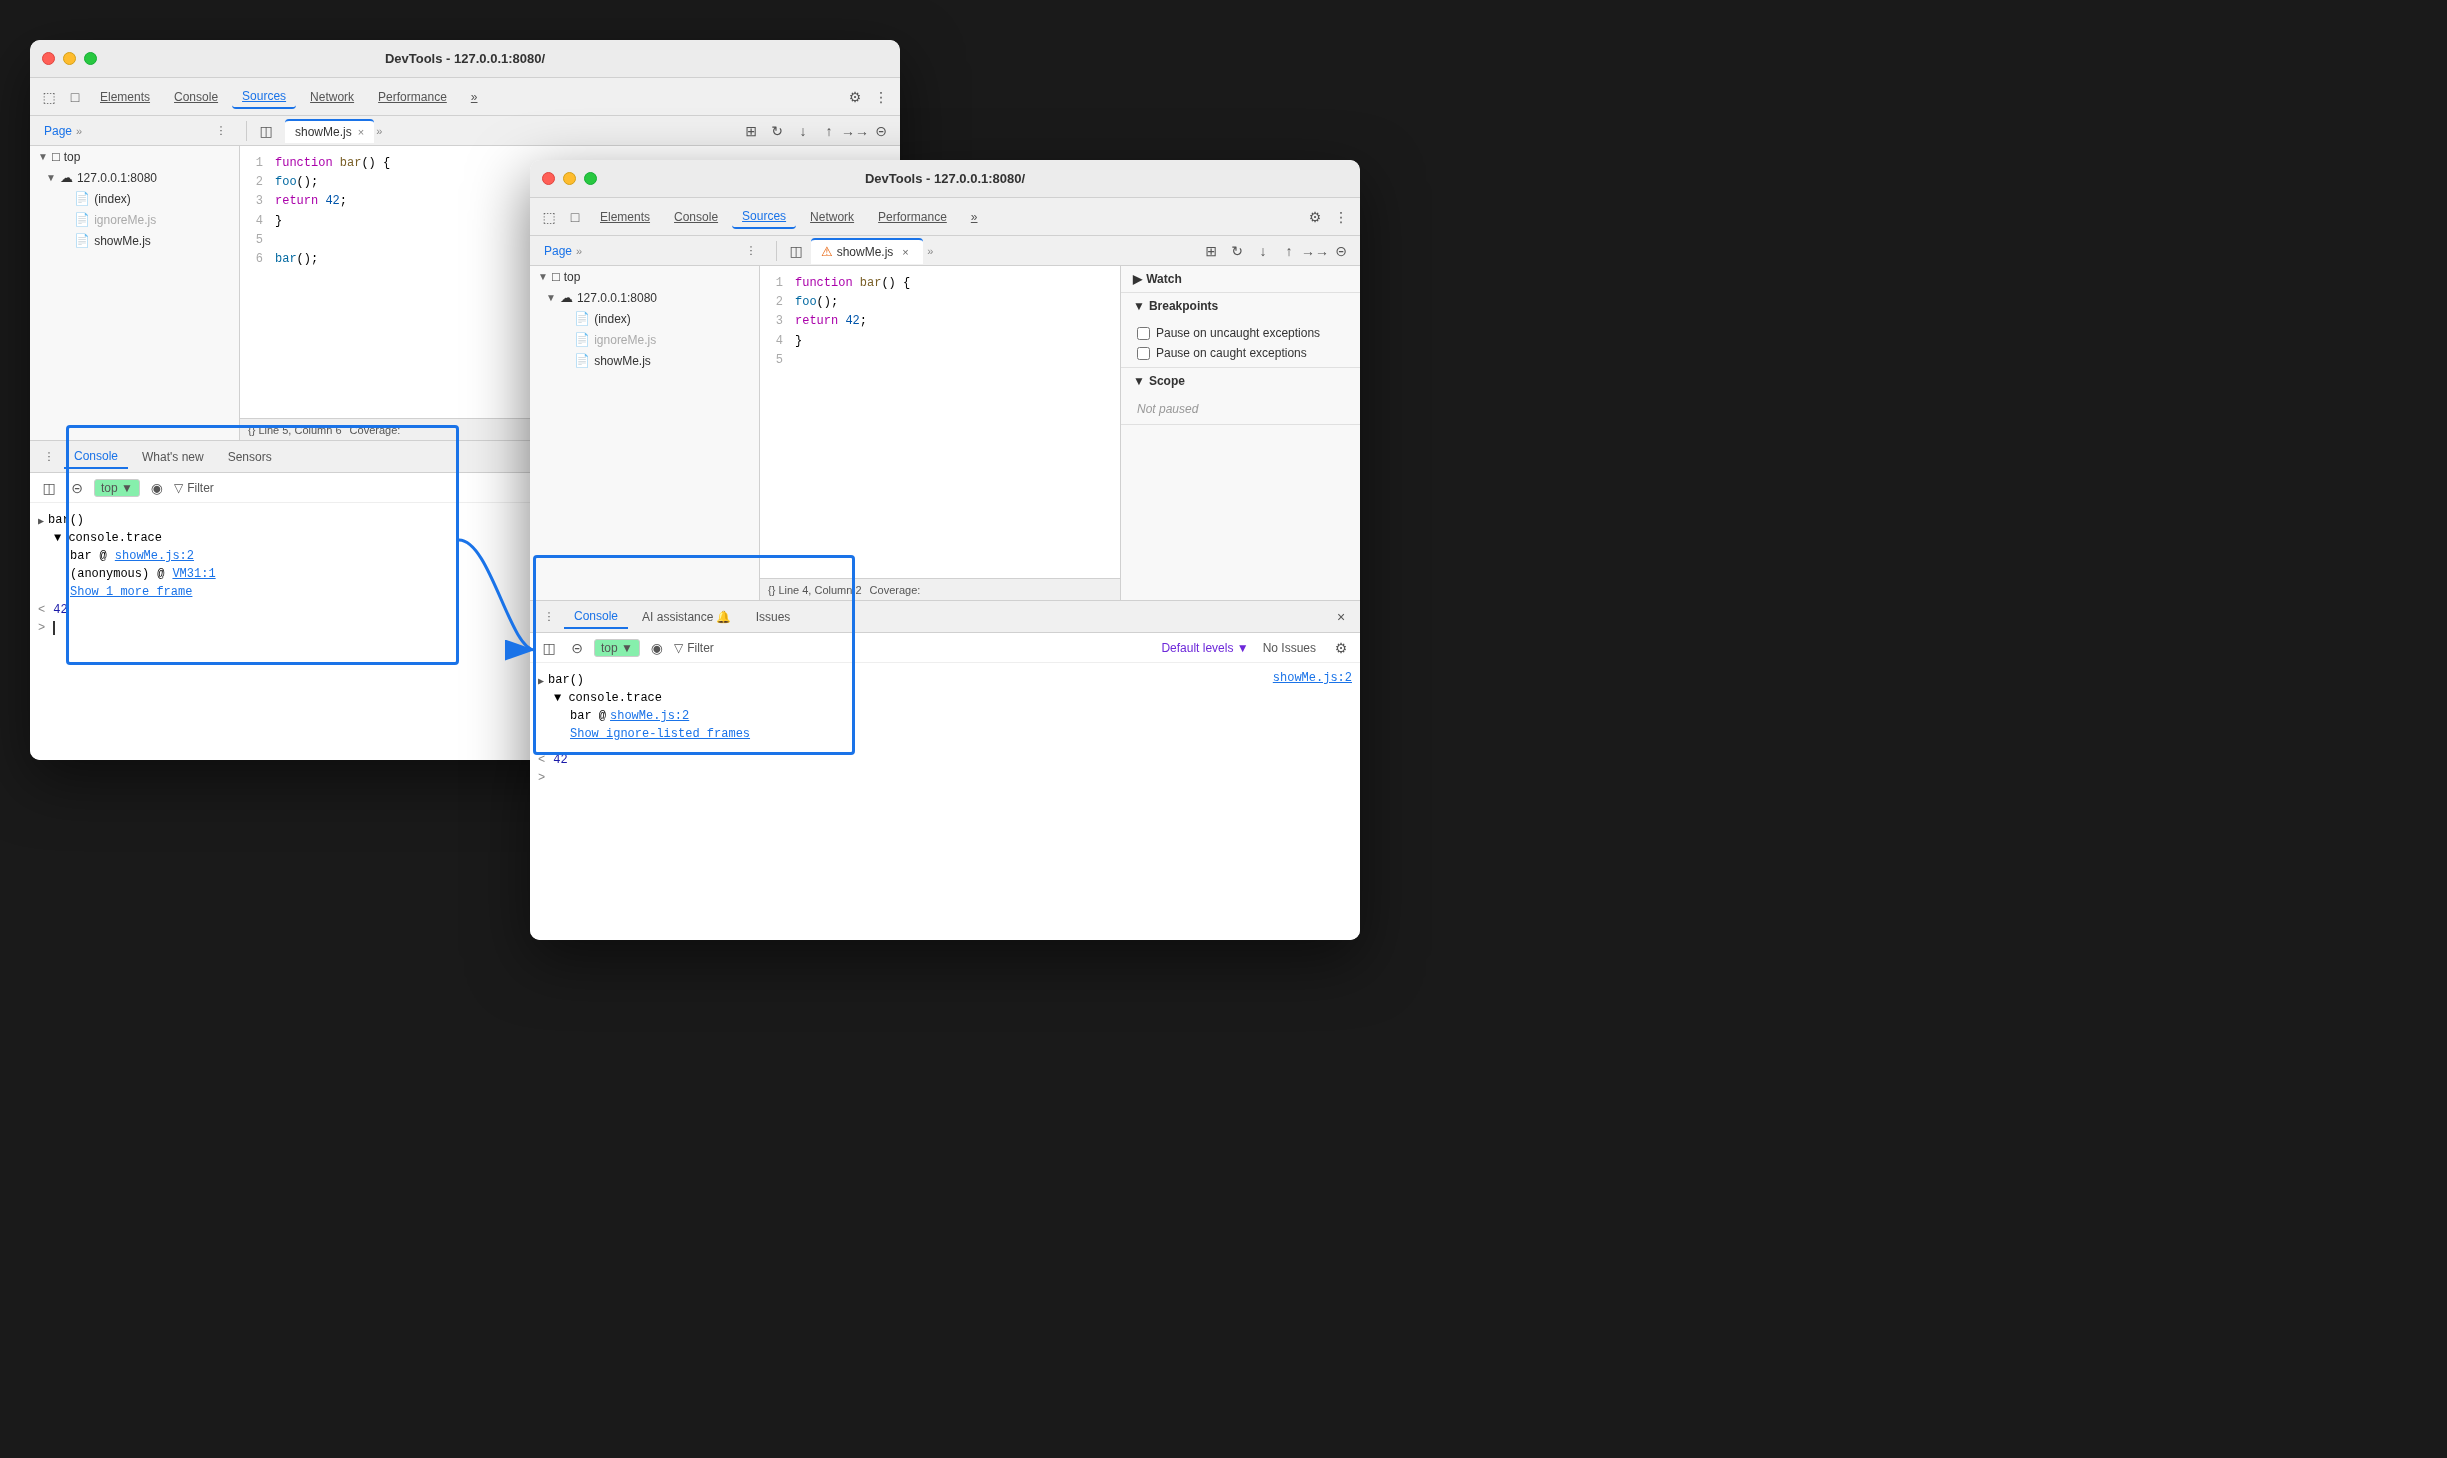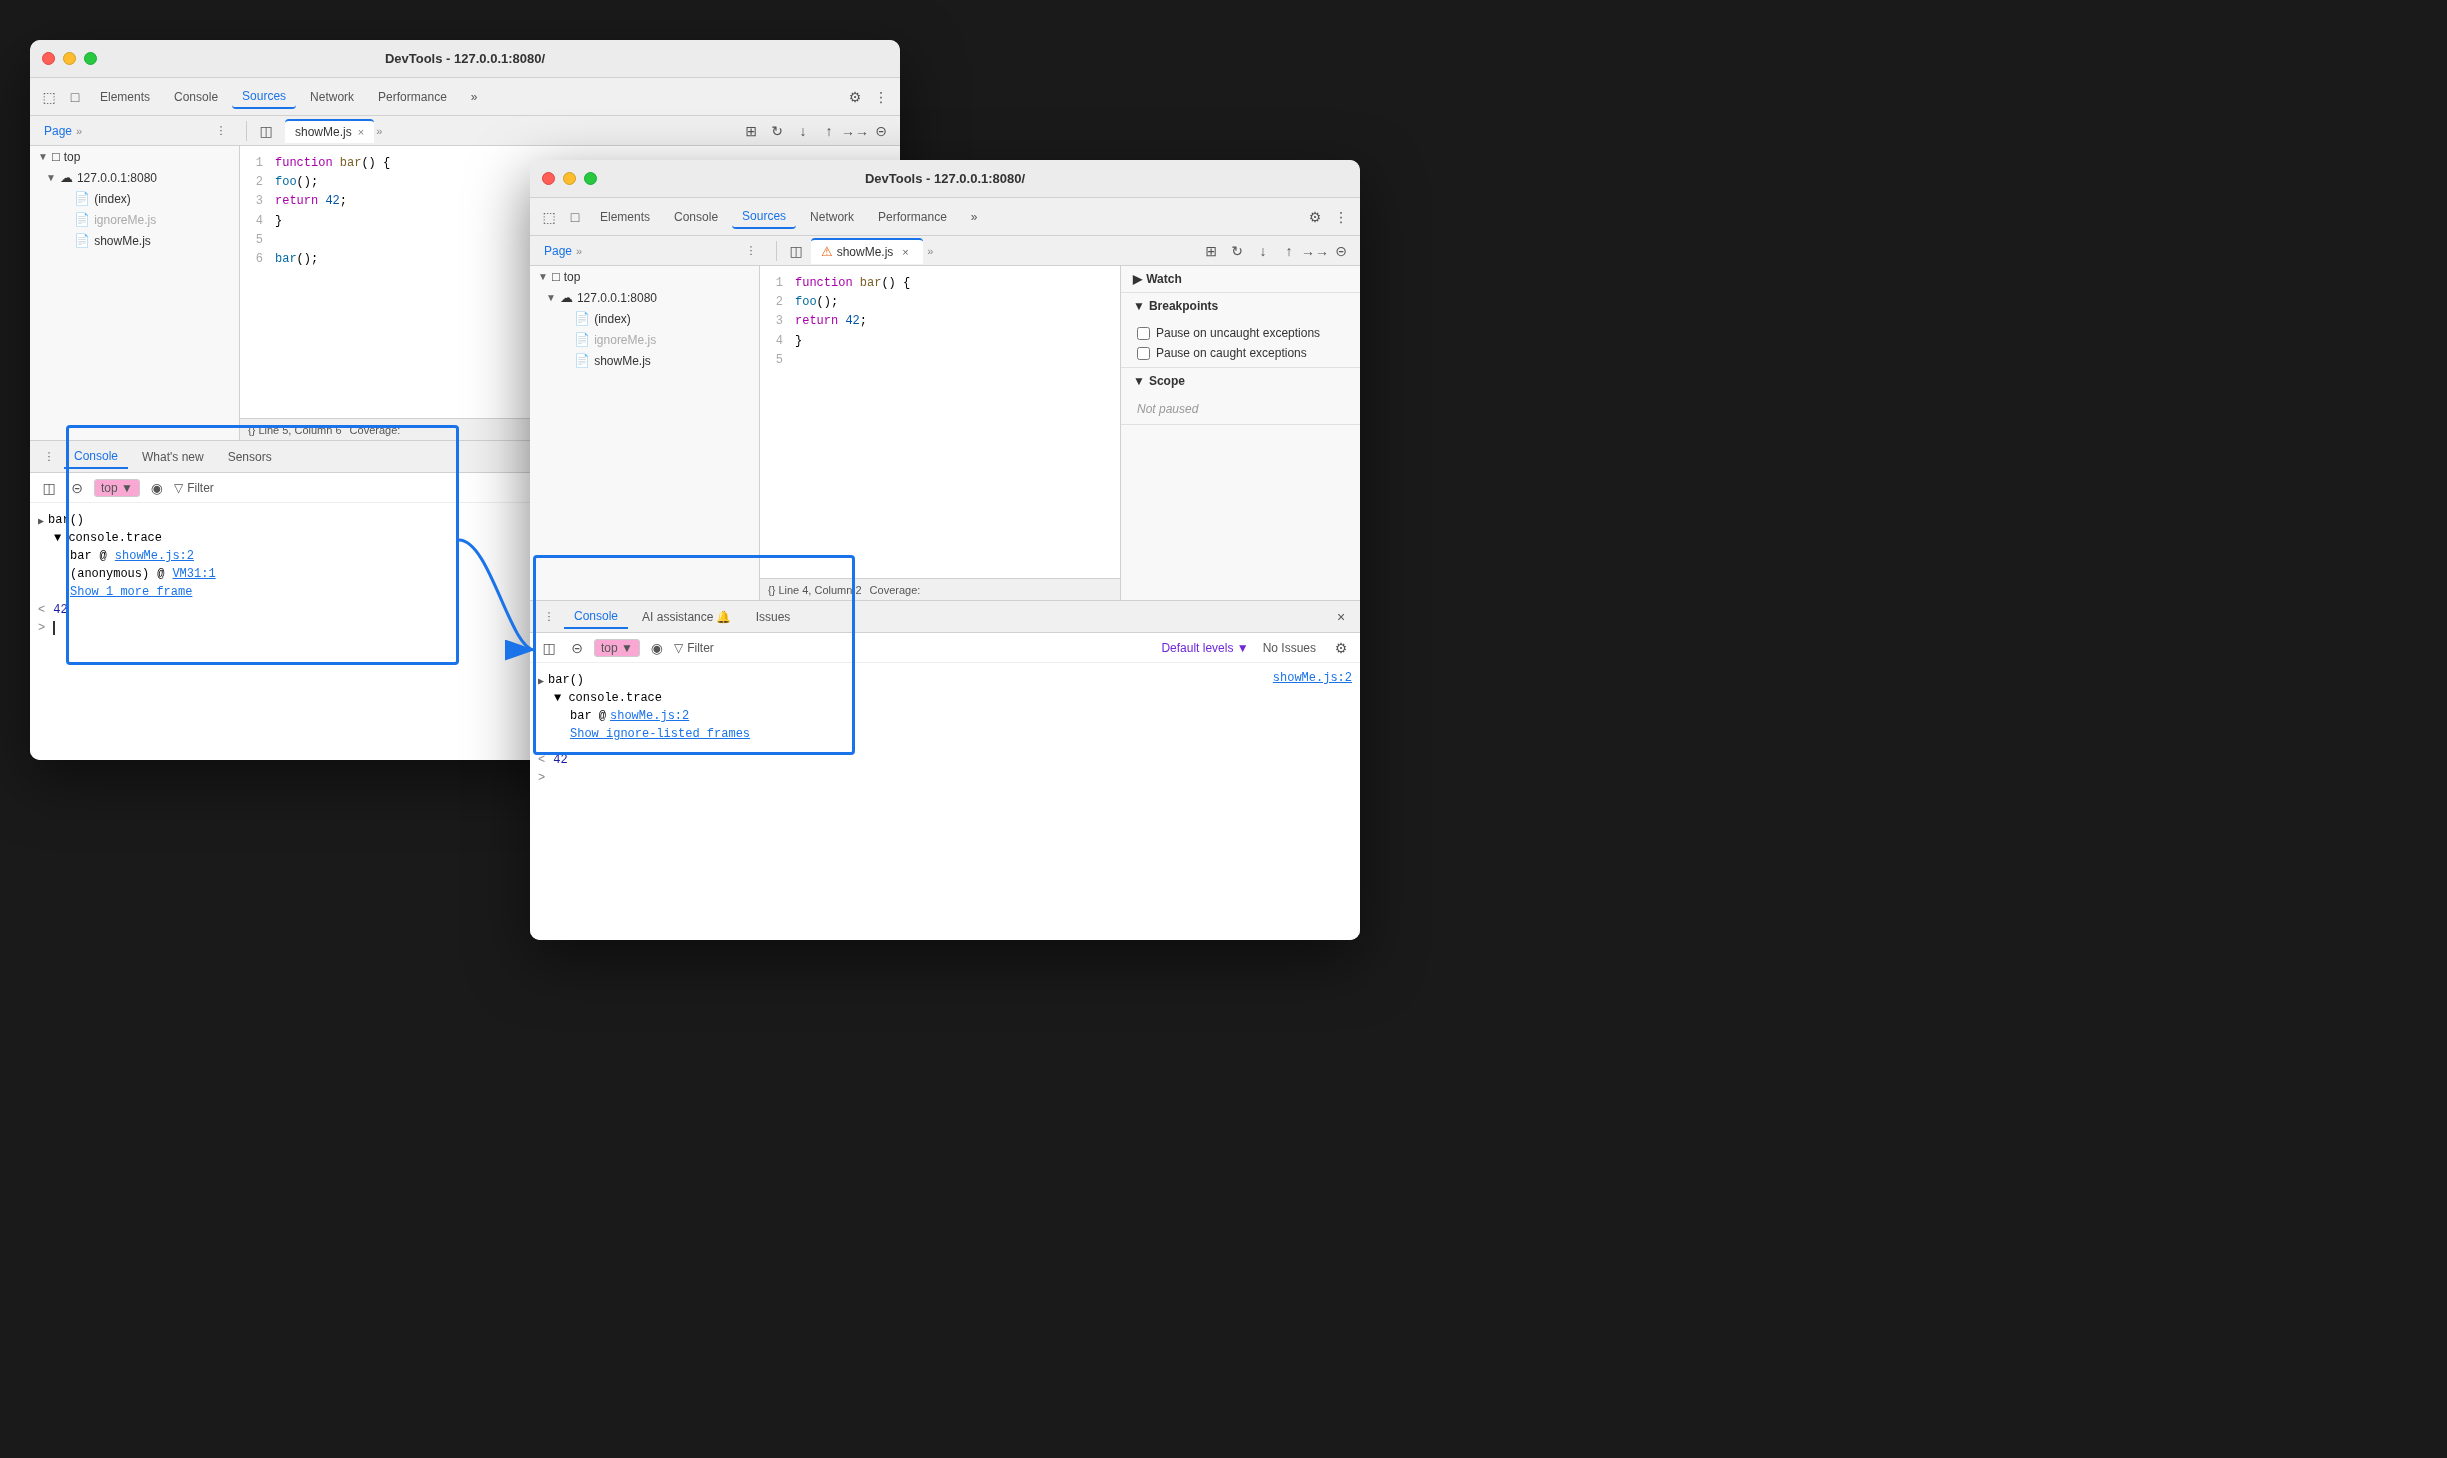--- a/index.html
+++ b/index.html
@@ -85,20 +85,21 @@
       gap: 4px;
       flex-shrink: 0;
     }
 
     .toolbar-tab {
       padding: 4px 10px;
       font-size: 12px;
       color: #555;
       cursor: pointer;
       border-radius: 4px;
+      text-decoration: underline;
     }
 
     .toolbar-tab.active {
       color: #1a73e8;
       border-bottom: 2px solid #1a73e8;
       background: transparent;
     }
 
     .toolbar-icon {
       width: 22px;
@@ -387,21 +388,21 @@
     .not-paused {
       color: #999;
       font-style: italic;
       padding: 8px 16px;
       font-size: 12px;
     }
 
     .top-label {
       font-size: 12px;
       color: #555;
-      background: #f9a8d4;
+      background: #86efac;
       border: 1px solid #ccc;
       border-radius: 3px;
       padding: 1px 6px;
       cursor: pointer;
     }
 
     .warning-icon {
       color: #e65c00;
       font-size: 13px;
     }

